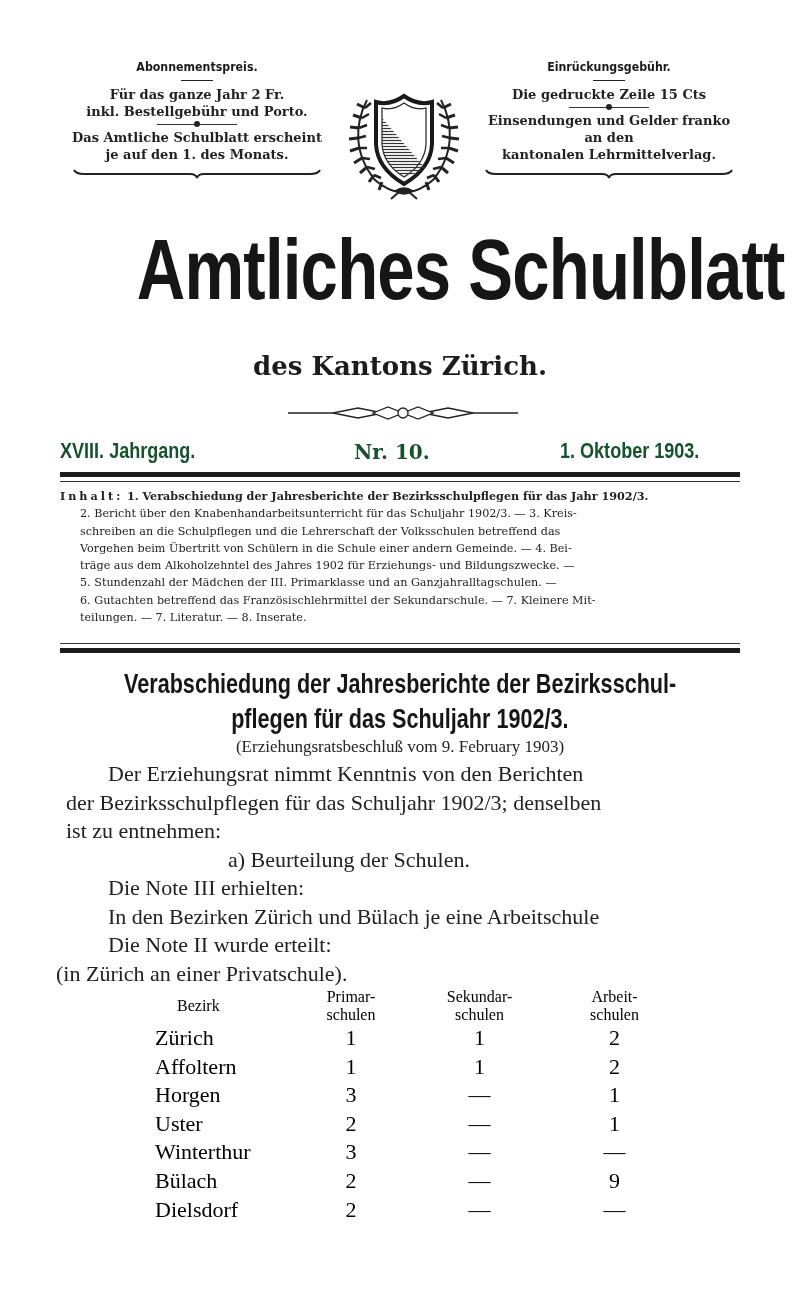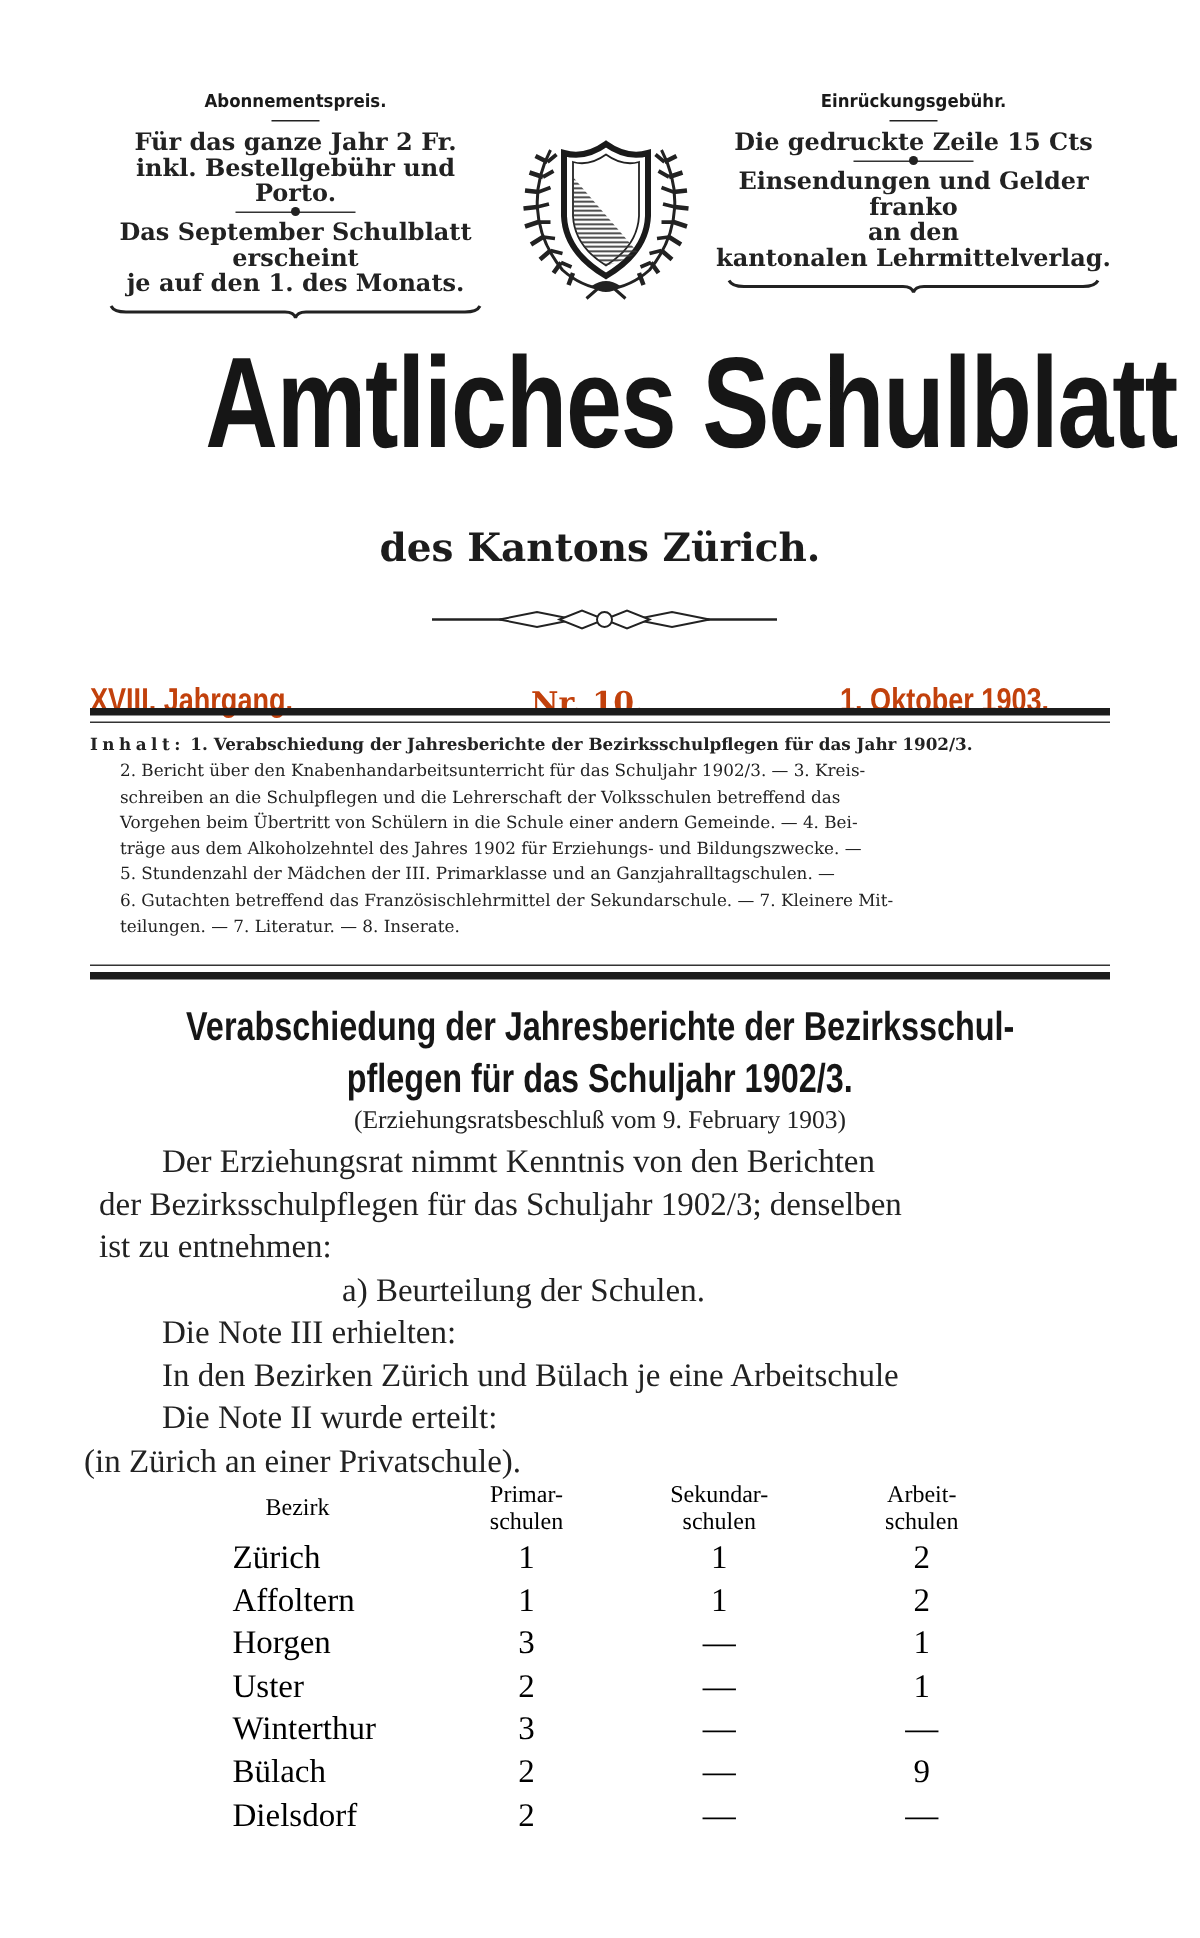--- a/index.html
+++ b/index.html
@@ -2,34 +2,34 @@
 <html><head>
 <meta charset="utf-8">
 <style>
   html, body { margin: 0; padding: 0; background: #ffffff; }
   body { width: 800px; height: 1292px; position: relative; overflow: hidden; color: #1a1a1a; font-family: "Liberation Serif", "DejaVu Serif", serif; }
 
   
   .sidebox { position: absolute; top: 60px; width: 270px; text-align: center; }
   .sidebox .hd { font-family: "DejaVu Sans", sans-serif; font-weight: bold; font-size: 12px; letter-spacing: 0; transform: scaleX(0.92); }
   .sidebox .rule-short { width: 32px; height: 1px; background: #222; margin: 6px auto 5px; }
-  .sidebox .ln { font-family: "DejaVu Serif", serif; font-size: 16px; line-height: 17px; font-weight: bold; color: #222; }
+  .sidebox .ln { font-family: "DejaVu Serif", serif; font-size: 13px; line-height: 17px; font-weight: bold; color: #222; }
   .sidebox .dotrule { position: relative; width: 80px; height: 9px; margin: 0 auto; }
   .sidebox .dotrule::before { content: ""; position: absolute; left: 0; right: 0; top: 4px; height: 1px; background: #333; }
   .sidebox .dotrule::after { content: ""; position: absolute; left: 37px; top: 1px; width: 6px; height: 6px; border-radius: 50%; background: #222; }
   .brace { position: relative; width: 250px; height: 10px; margin: 6px auto 0; }
   .brace svg { display: block; }
 
   .crest { position: absolute; left: 345px; top: 88px; width: 118px; height: 112px; }
 
   .title { position: absolute; left: 62px; top: 214px; width: 680px; text-align: center; font-family: "Liberation Sans", "DejaVu Sans", sans-serif; font-weight: bold; font-size: 86px; line-height: 110px; letter-spacing: -1px; transform: scaleX(0.78); transform-origin: center; color: #161616; white-space: nowrap; }
   .subtitle { position: absolute; left: 0; width: 800px; top: 344px; text-align: center; font-family: "DejaVu Serif", serif; font-weight: bold; font-size: 26px; line-height: 44px; color: #1c1c1c; }
   .ornament { position: absolute; left: 288px; top: 405px; width: 230px; height: 16px; }
 
-  .issue-row { position: absolute; top: 448px; left: 60px; width: 684px; height: 36px; font-family: "Liberation Sans", sans-serif; font-weight: bold; font-size: 22px; color: #c2410c; }
+  .issue-row { position: absolute; top: 432px; left: 60px; width: 684px; height: 36px; font-family: "Liberation Sans", sans-serif; font-weight: bold; font-size: 22px; color: #14532d; }
   .issue-row span { position: absolute; top: 6px; }
   .issue-row .cond { transform: scaleX(0.82); transform-origin: left; white-space: nowrap; }
   .issue-nr { font-family: "DejaVu Serif", serif !important; font-size: 20px !important; }
 
   .thick-rule { position: absolute; left: 60px; width: 680px; height: 5px; background: #1c1c1c; }
   .thin-rule { position: absolute; left: 60px; width: 680px; height: 1px; background: #333; }
 
   .inhalt { position: absolute; left: 60px; top: 488px; width: 680px; font-family: "DejaVu Serif", serif; font-size: 11.2px; line-height: 17.3px; color: #222; text-align: justify; }
   .inhalt p { margin: 0; }
   .inhalt .indent { padding-left: 20px; text-indent: 0; }
@@ -54,21 +54,21 @@
 </style>
 </head>
 <body>
 
 <div class="sidebox" style="left:62px;">
   <div class="hd">Abonnementspreis.</div>
   <div class="rule-short"></div>
   <div class="ln">Für das ganze Jahr 2 Fr.</div>
   <div class="ln">inkl. Bestellgebühr und Porto.</div>
   <div class="dotrule"></div>
-  <div class="ln">Das September Schulblatt erscheint</div>
+  <div class="ln">Das Amtliche Schulblatt erscheint</div>
   <div class="ln">je auf den 1. des Monats.</div>
   <div class="brace">
     <svg width="250" height="10" viewBox="0 0 250 10">
         <path d="M2 1 Q4 5 12 5 L118 5 Q124 5 125 9 Q126 5 132 5 L238 5 Q246 5 248 1" fill="none" stroke="#222" stroke-width="2"></path>
       </svg>
   </div>
 </div>
 
 <div class="crest">
   <svg width="118" height="112" viewBox="0 0 118 112">

